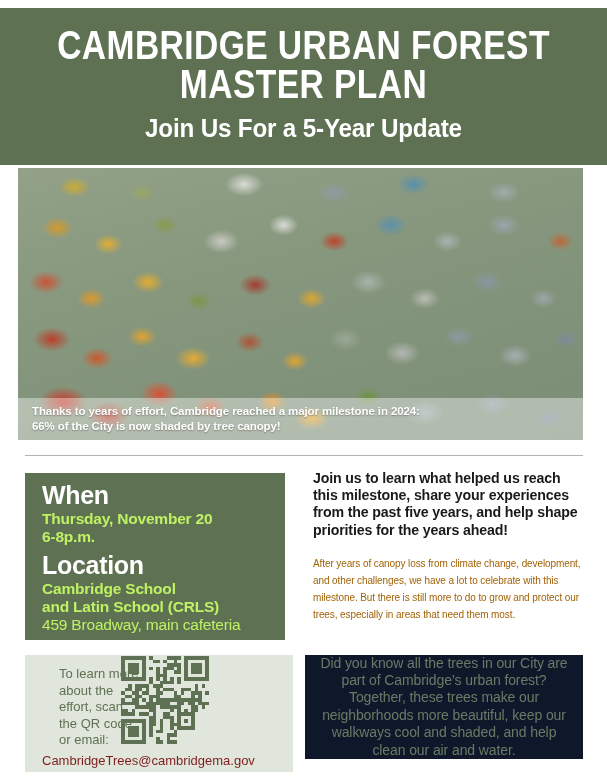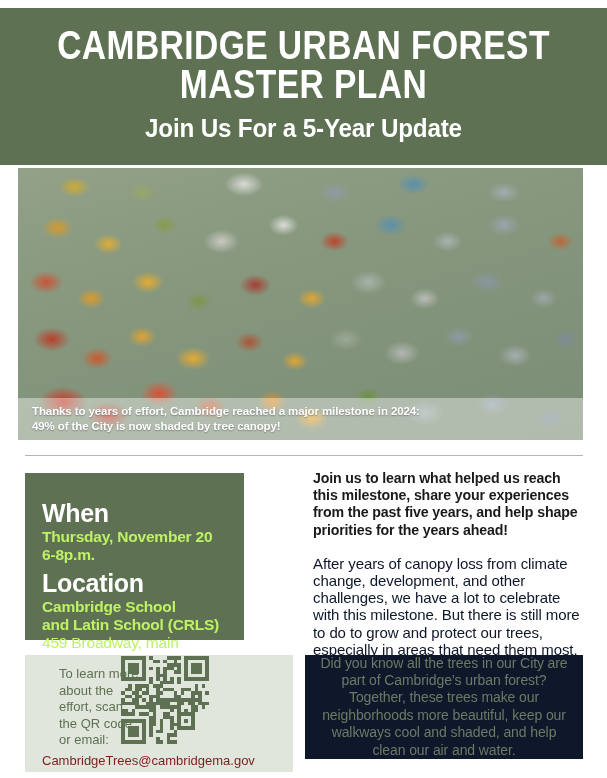--- a/index.html
+++ b/index.html
@@ -142,24 +142,24 @@
     position: absolute;
     left: 25px; top: 455px;
     width: 558px; height: 1px;
     background: #b4b4b4;
   }
 
   
   .green-panel {
     position: absolute;
     left: 25px; top: 473px;
-    width: 219px; height: 167px;
+    width: 260px; height: 167px;
     background: #5e7152;
     box-sizing: border-box;
-    padding: 26px 14px 0 17px;
+    padding: 8px 14px 0 17px;
   }
   .panel-h {
     color: #ffffff;
     font-weight: bold;
     font-size: 25px;
     line-height: 29px;
     margin: 0;
     letter-spacing: -0.3px;
   }
   .panel-h.second { padding-top: 5px; }
@@ -182,22 +182,22 @@
   }
   .lead-para {
     color: #1a1a1a;
     font-weight: bold;
     font-size: 14.2px;
     line-height: 17.2px;
     letter-spacing: -0.15px;
     margin: 0;
   }
   .body-para {
-    color: #0f172a;
-    font-size: 15px;
+    color: #a16207;
+    font-size: 10px;
     line-height: 17.2px;
     letter-spacing: -0.1px;
     margin: 16px 0 6px 0;
   }
 
   
   .qr-box {
     position: absolute;
     left: 25px; top: 655px;
     width: 268px; height: 117px;
@@ -259,21 +259,21 @@
     <span>Master Plan</span>
   </div>
   <div class="subtitle">Join Us For a 5-Year Update</div>
 </div>
 
 <div class="photo-wrap">
   <div class="photo"></div>
   <div class="caption-band"></div>
   <div class="caption-text">
     <span>Thanks to years of effort, Cambridge reached a major milestone in 2024:</span>
-    <span>49% of the City is now shaded by tree canopy!</span>
+    <span>66% of the City is now shaded by tree canopy!</span>
   </div>
 </div>
 
 <div class="divider"></div>
 
 <div class="green-panel">
   <div class="panel-h">When</div>
   <div class="panel-line">Thursday, November 20</div>
   <div class="panel-line">6-8p.m.</div>
   <div class="panel-h second">Location</div>

